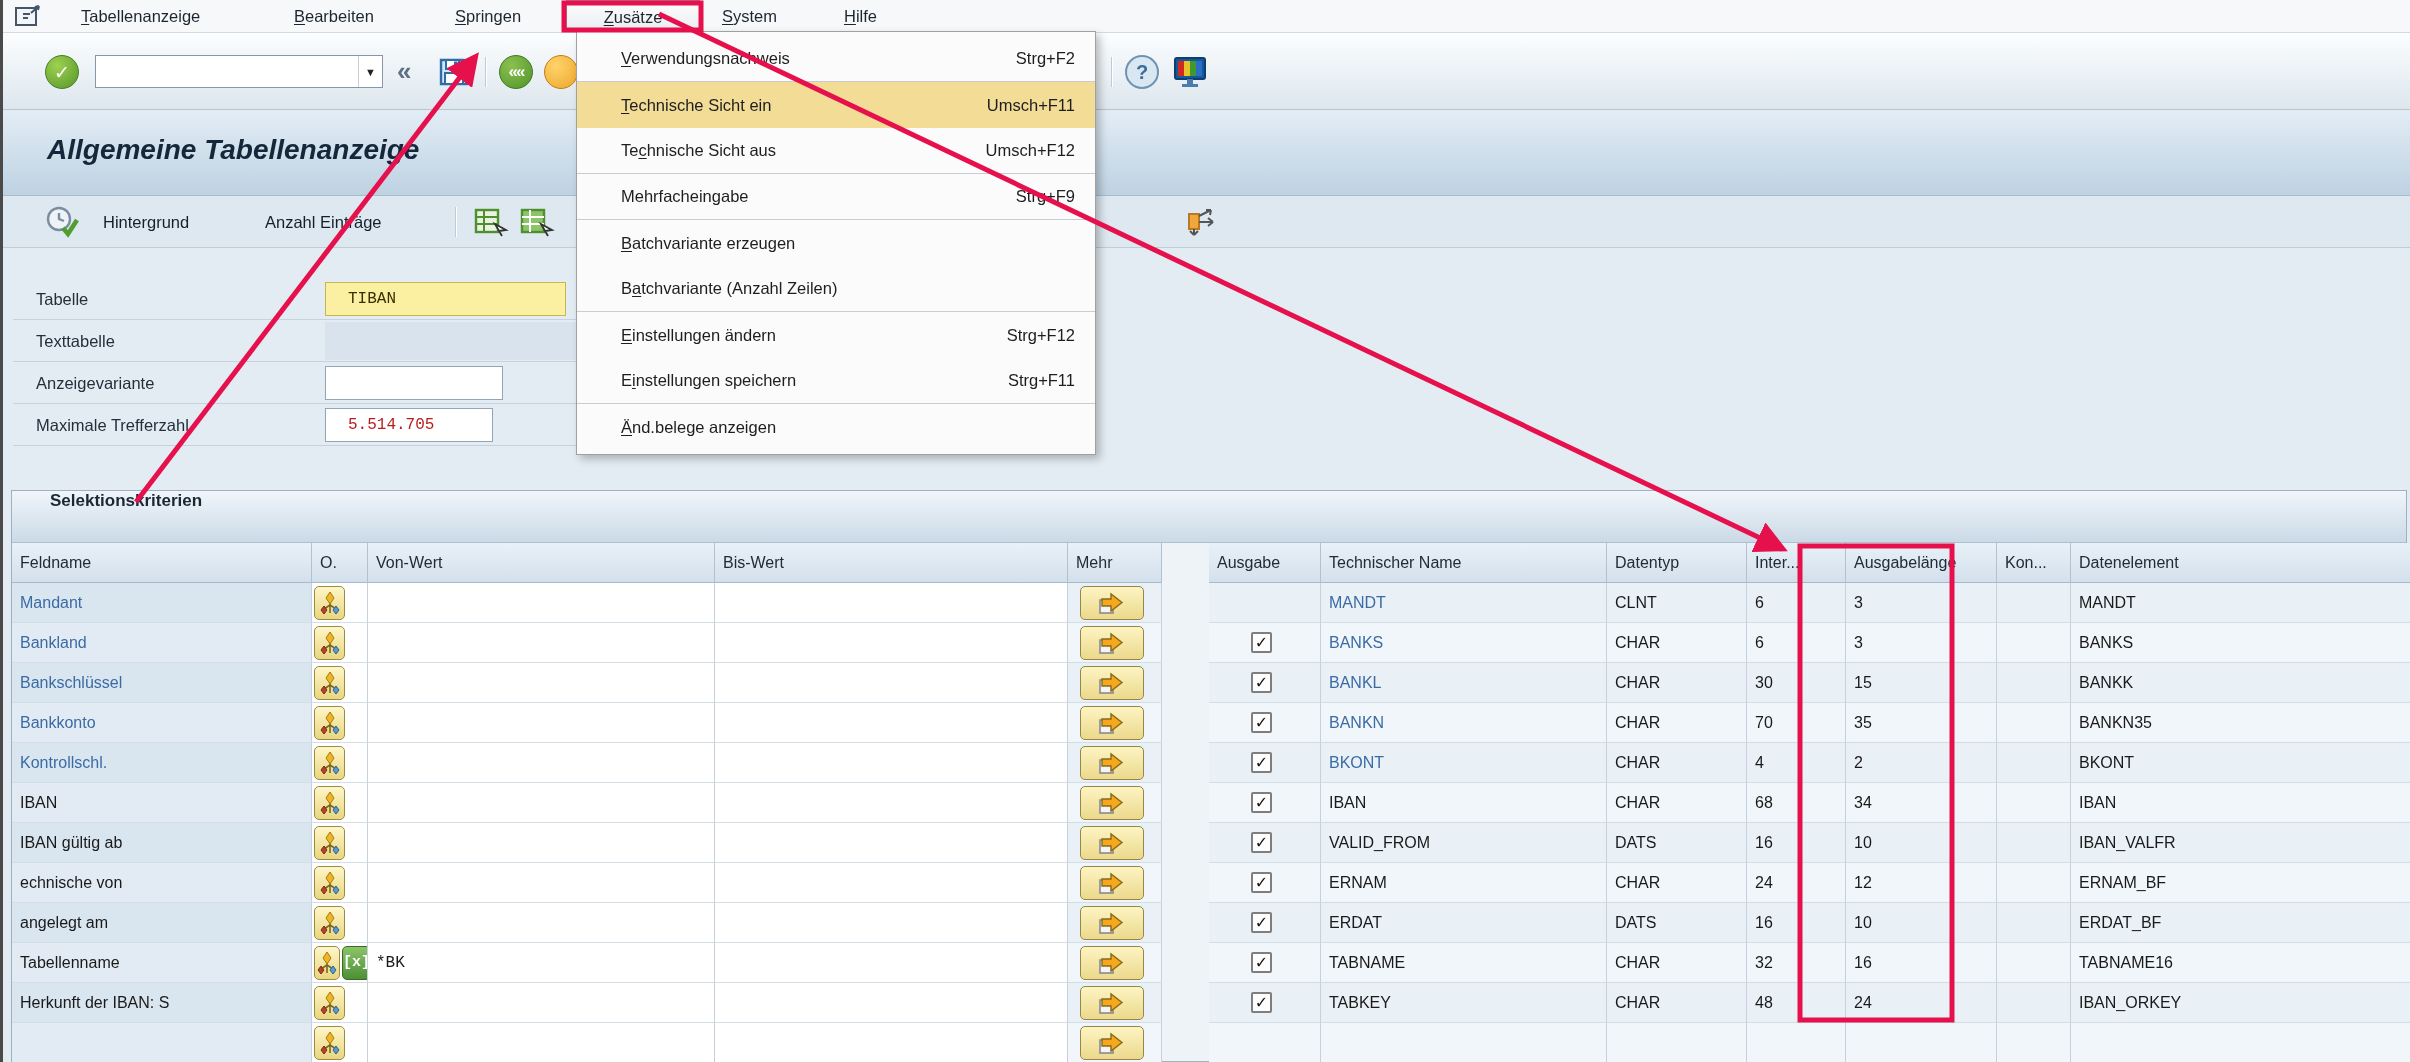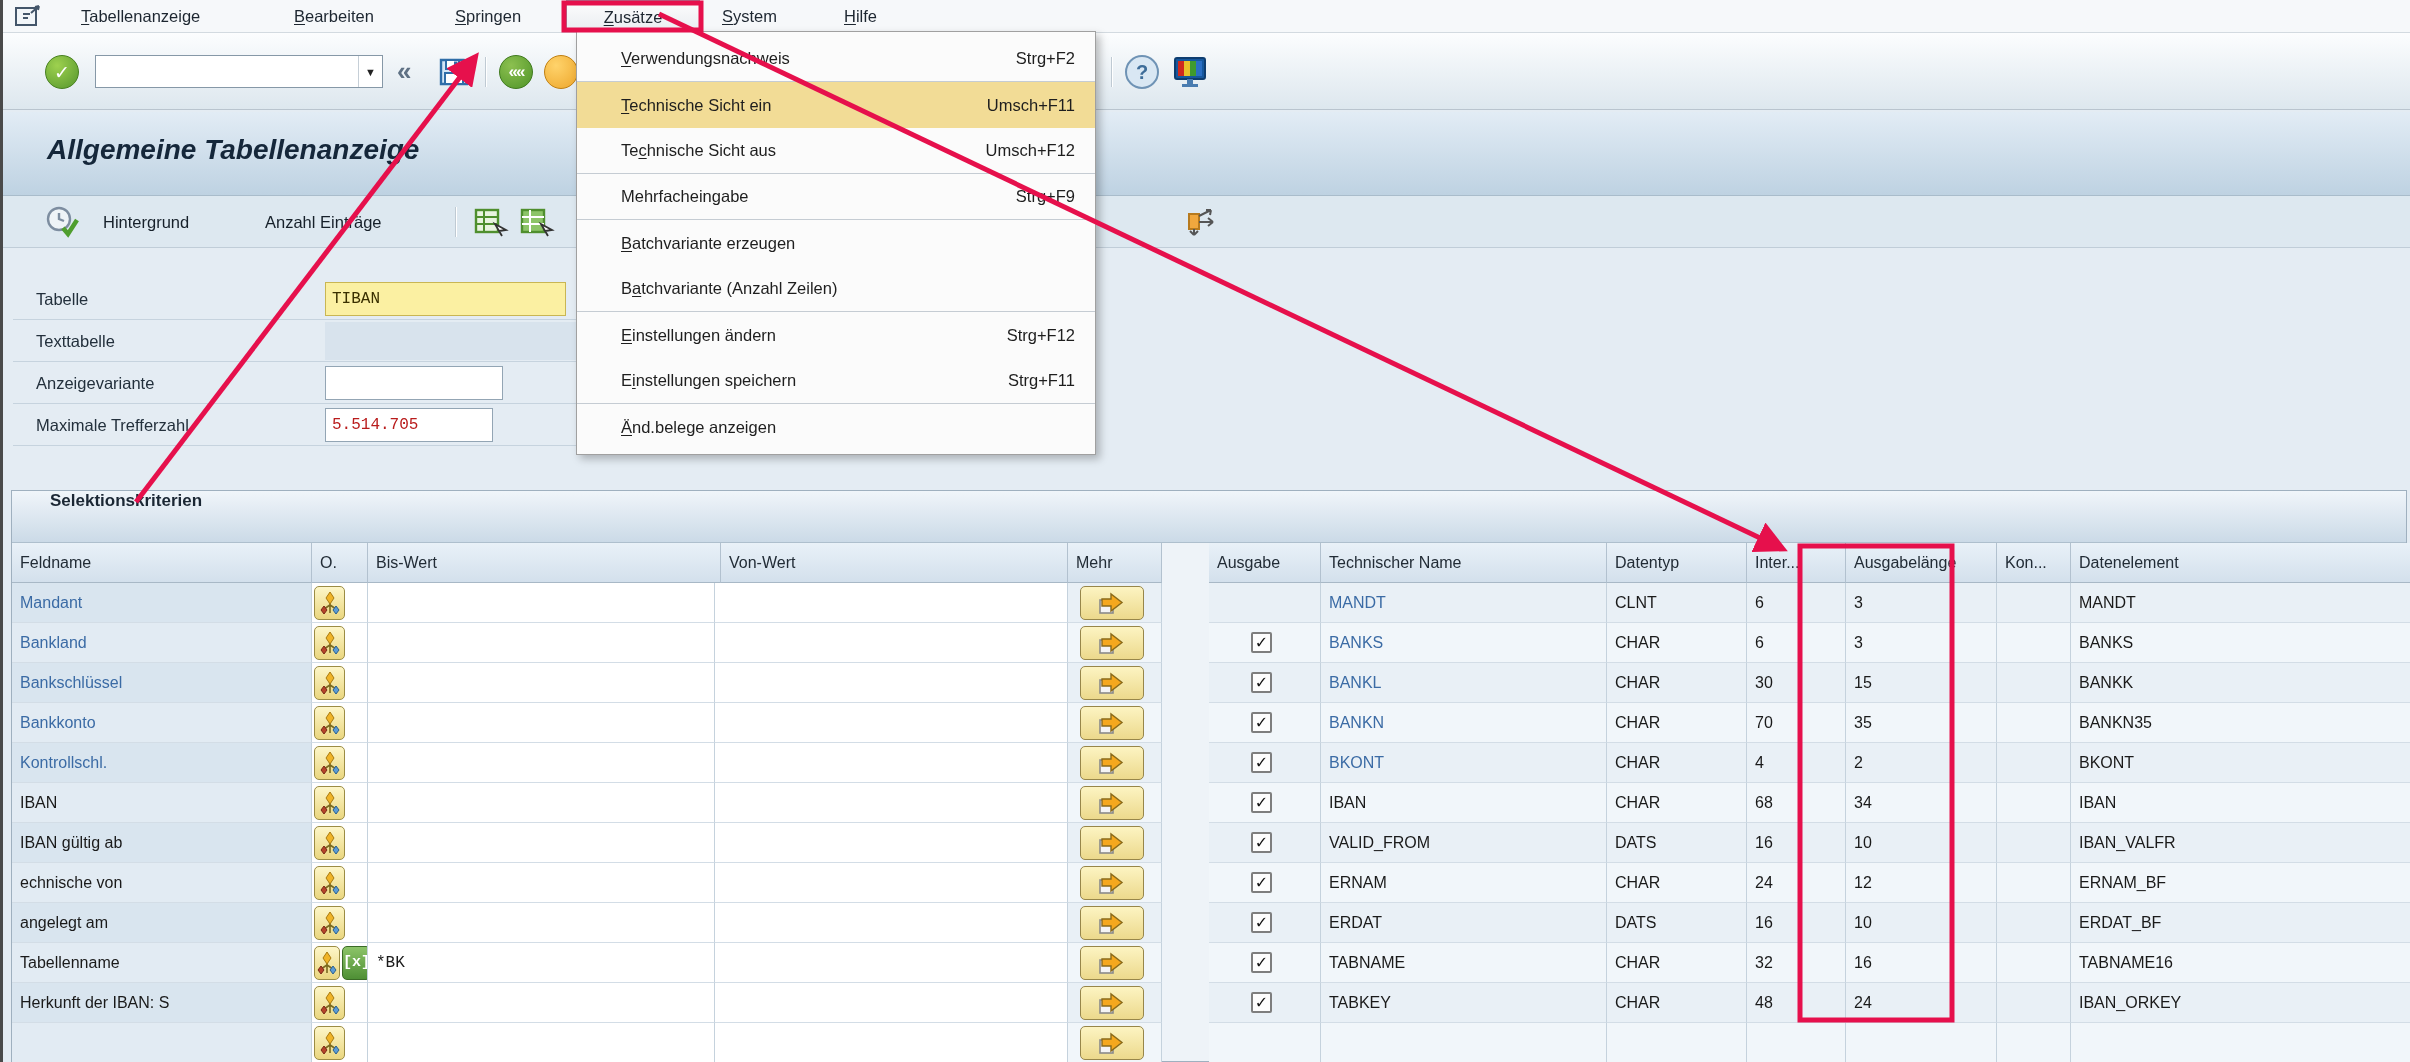--- a/index.html
+++ b/index.html
@@ -33,21 +33,21 @@
   .page-title { position:absolute; left:44px; top:22px; font-size:28px; font-weight:bold; font-style:italic; color:#15273a; }
 
   
   .apptoolbar { position:absolute; left:0; top:196px; width:2410px; height:52px; background:#dde8f0; border-bottom:1px solid #c0cdd8; }
   .app-label { position:absolute; top:0; height:52px; line-height:52px; font-size:16.5px; color:#16202a; cursor:default; }
 
   
   .form-row { position:absolute; left:10px; width:590px; height:42px; border-bottom:1px solid #c6d3de; }
   .form-vline { position:absolute; left:598px; top:278px; width:1px; height:168px; background:#c6d3de; }
   .form-label { position:absolute; left:23px; top:0; height:42px; line-height:42px; font-size:16.5px; color:#23303c; }
-  .field { position:absolute; top:4px; height:34px; font-family:"Liberation Mono","DejaVu Sans Mono",monospace; font-size:16.5px; display:flex; align-items:center; padding-left:6px; }
+  .field { position:absolute; top:4px; height:34px; font-family:"Liberation Mono","DejaVu Sans Mono",monospace; font-size:16.5px; display:flex; align-items:center; padding-left:22px; }
   .field-focused { left:312px; width:241px; background:#fbf0a2; border:1px solid #c9b653; color:#3a3000; }
   .field-display { left:312px; top:2px; height:38px; width:284px; background:#d8e3ed; }
   .field-input { left:312px; background:#fff; border:1px solid #93a5b4; color:#b91c1c; }
 
   
   .panel { position:absolute; left:8px; top:490px; width:2396px; height:572px; border:1px solid #9fb0bf; background:#eef3f8; }
   .panel-band { height:52px; background:linear-gradient(#f0f5fa,#cbdae7); border-bottom:1px solid #aebfcd; display:flex; align-items:flex-start;font-weight:bold; }
   .panel-band span { margin-left:38px; font-size:17px; color:#1b2734; }
   .grid-header { display:flex; height:40px; }
   .grid-header .cell { background:linear-gradient(#e9f1f8,#d3e0ec); border-right:1px solid #b2c1cf; border-bottom:1px solid #a8b8c6; font-size:16px; color:#222c36; display:flex; align-items:center; padding-left:8px; }
@@ -196,22 +196,22 @@
     <div class="form-vline"></div>
   </div>
 
   <div class="panel">
     <div class="panel-band">
       <span>Selektionskriterien</span>
     </div>
     <div class="grid-header">
       <div class="cell c0">Feldname</div>
       <div class="cell c1">O.</div>
+      <div class="cell c2">Von-Wert</div>
       <div class="cell c3">Bis-Wert</div>
-      <div class="cell c2">Von-Wert</div>
       <div class="cell c4">Mehr</div>
       <div class="cell c5">Ausgabe</div>
       <div class="cell c6">Technischer Name</div>
       <div class="cell c7">Datentyp</div>
       <div class="cell c8">Inter...</div>
       <div class="cell c9">Ausgabelänge</div>
       <div class="cell c10">Kon...</div>
       <div class="cell c11">Datenelement</div>
     </div>
     <div>

